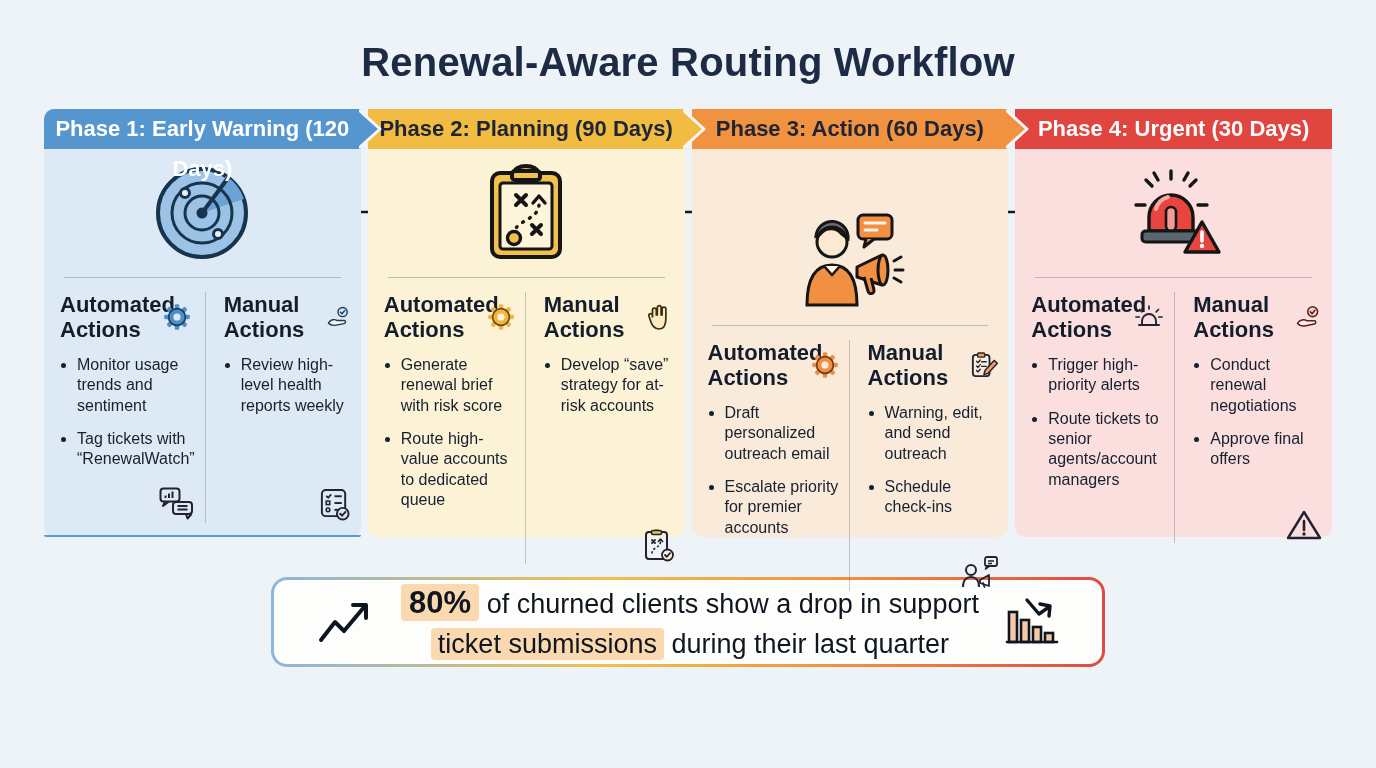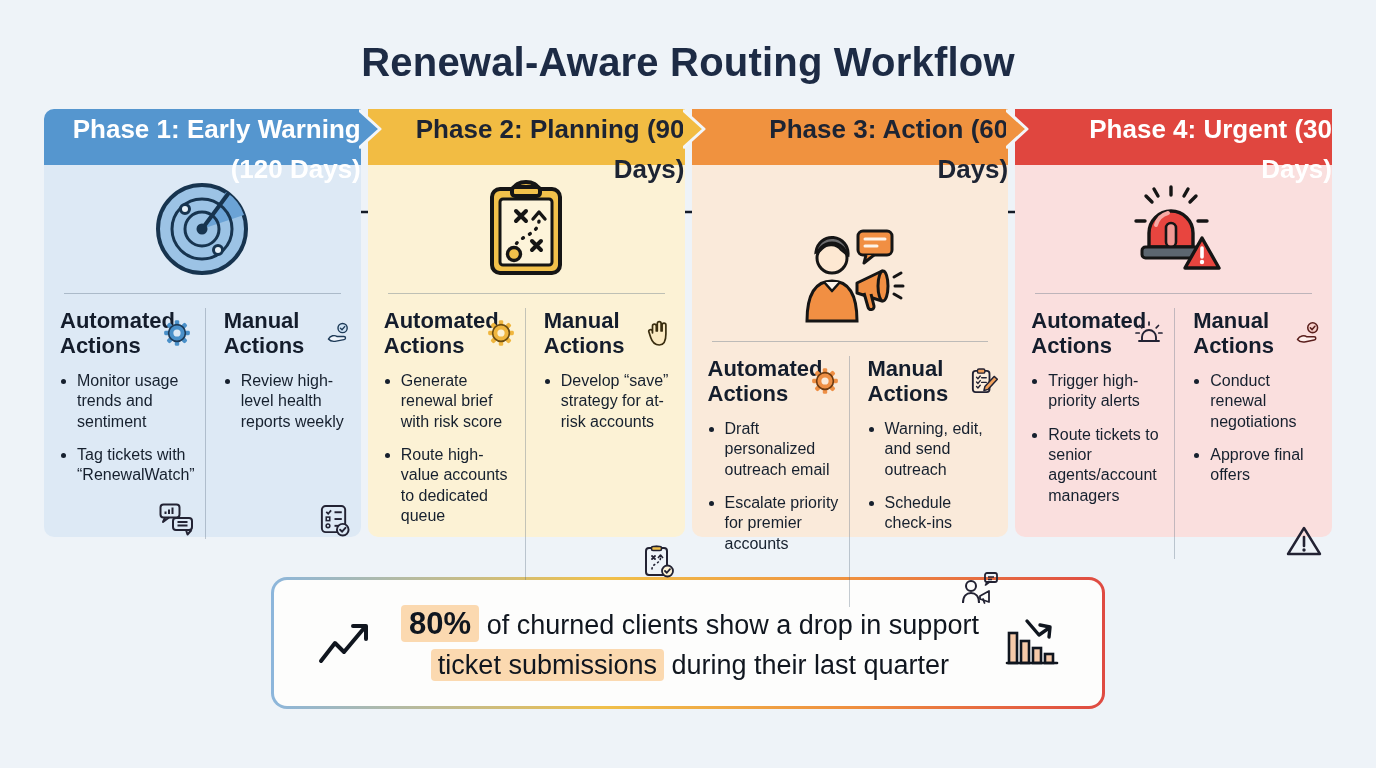--- a/index.html
+++ b/index.html
@@ -32,24 +32,24 @@
     flex-direction: column;
     border-radius: 10px;
     background: var(--body);
   }
   .panel:nth-child(1) { z-index: 4; }
   .panel:nth-child(2) { z-index: 3; }
   .panel:nth-child(3) { z-index: 2; gap: 48px; }
   .panel:nth-child(4) { z-index: 1; }
   .phase-header {
     position: relative;
-    height: 56px;
+    height: 40px;
     line-height: 40px;
-    text-align: right;
-    font-size: 26px;
+    text-align: center;
+    font-size: 22px;
     font-weight: 700;
     background: var(--hdr);
     color: var(--hdrtext);
   }
   .panel:first-child .phase-header { border-radius: 10px 0 0 0; }
   .panel:last-child  .phase-header { border-radius: 0 10px 0 0; }
   .header-tip {
     position: absolute;
     right: -22px; top: 0;
     width: 24px; height: 40px;
@@ -97,21 +97,21 @@
   .callout-wrap {
     width: 834px;
     margin: 40px auto 0 auto;
     padding: 3px;
     border-radius: 16px;
     background: linear-gradient(90deg, #8cb6dc 0%, #f0c04a 40%, #ef8f3f 70%, #df4a42 100%);
   }
   .callout {
     background: #fdfdfc;
     border-radius: 13px;
-    height: 126px;
+    height: 84px;
     display: flex;
     align-items: center;
     justify-content: center;
     gap: 26px;
     padding: 0 26px;
   }
   .callout-text { text-align: center; font-size: 27px; line-height: 1.42; color: #10161f; }
   .stat {
     font-weight: 800;
     font-size: 31px;

